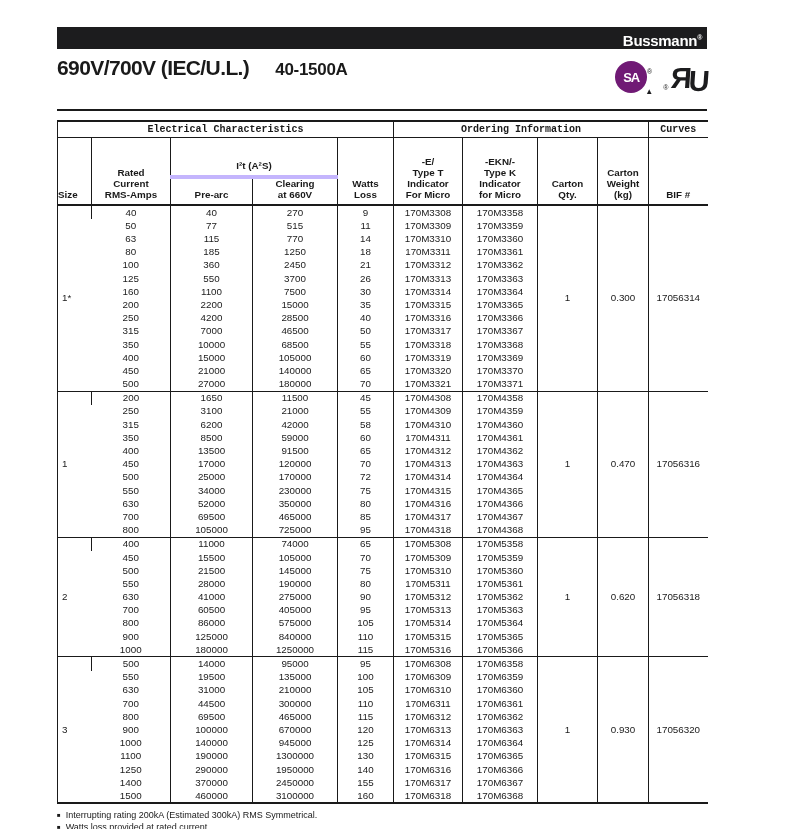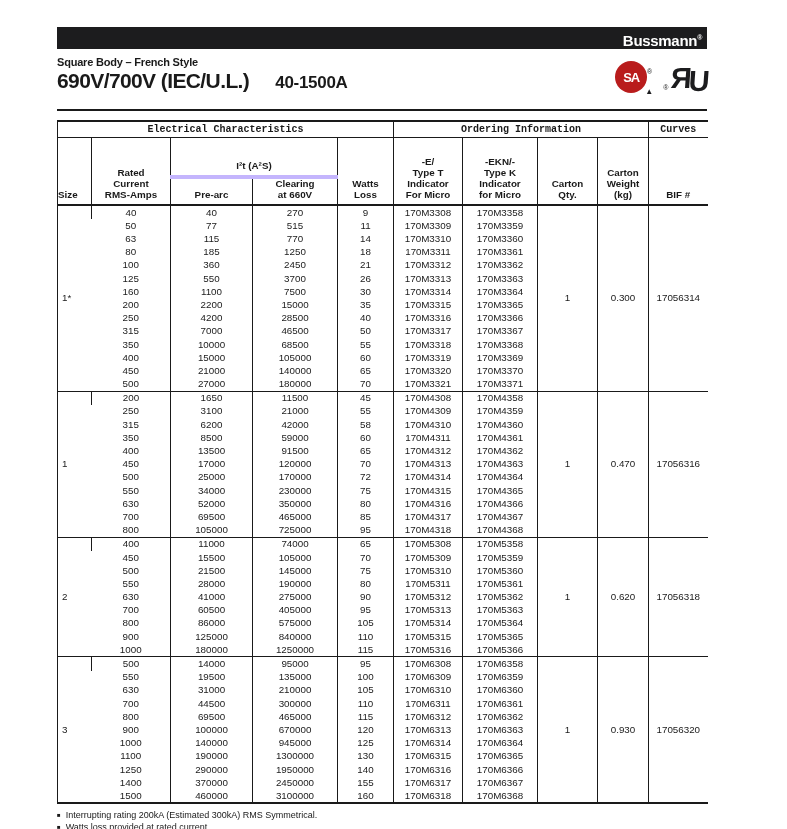--- a/index.html
+++ b/index.html
@@ -22,21 +22,21 @@
   
   .title-block { position:relative; margin-top:7px; height:48px; }
   .subtitle { font-weight:bold; font-size:11px; letter-spacing:-0.2px; }
   .title-row { display:flex; align-items:baseline; margin-top:1px; }
   .main-title { font-weight:bold; font-size:21px; letter-spacing:-0.6px; }
   .amp-range { font-weight:bold; font-size:17px; margin-left:26px; letter-spacing:-0.3px; }
   .logos { position:absolute; right:0; top:3px; display:flex; align-items:center; gap:8px; }
   .csa { position:relative; width:40px; height:38px; }
   .csa-circle {
     position:absolute; left:0; top:2px; width:32px; height:32px; border-radius:50%;
-    background:#b91c1c; color:#fff; font-weight:bold; font-size:13px;
+    background:#701a75; color:#fff; font-weight:bold; font-size:13px;
     display:flex; align-items:center; justify-content:center; letter-spacing:-1px;
   }
   .csa-reg { position:absolute; right:3px; top:9px; font-size:7px; }
   .csa-delta { position:absolute; right:2px; bottom:1px; font-size:8px; color:#1c1c1e; }
   .ul { position:relative; padding-left:8px; height:38px; display:flex; align-items:center; }
   .ul-mark { font-weight:bold; font-size:29px; letter-spacing:-3px; color:#1c1c1e; transform:skewX(-4deg); }
   .ul-mark .u-low { display:inline-block; transform:translateY(3px); }
   .ul-reg { position:absolute; left:0; bottom:6px; font-size:7px; }
   .header-rule { border:none; border-top:2.5px solid #1a1a1a; margin:5px 0 0 0; }
 
@@ -81,21 +81,20 @@
 </head>
 <body>
 
 <div class="page">
 
   <div class="brand-bar">
     <span><span>Bussmann</span><span class="reg">®</span></span>
   </div>
 
   <div class="title-block">
-    <div class="subtitle">Square Body – French Style</div>
     <div class="title-row">
       <span class="main-title">690V/700V (IEC/U.L.)</span>
       <span class="amp-range">40-1500A</span>
     </div>
     <div class="logos">
       <div class="csa">
         <div class="csa-circle">SA</div>
         <span class="csa-reg">®</span>
         <span class="csa-delta">▲</span>
       </div>

